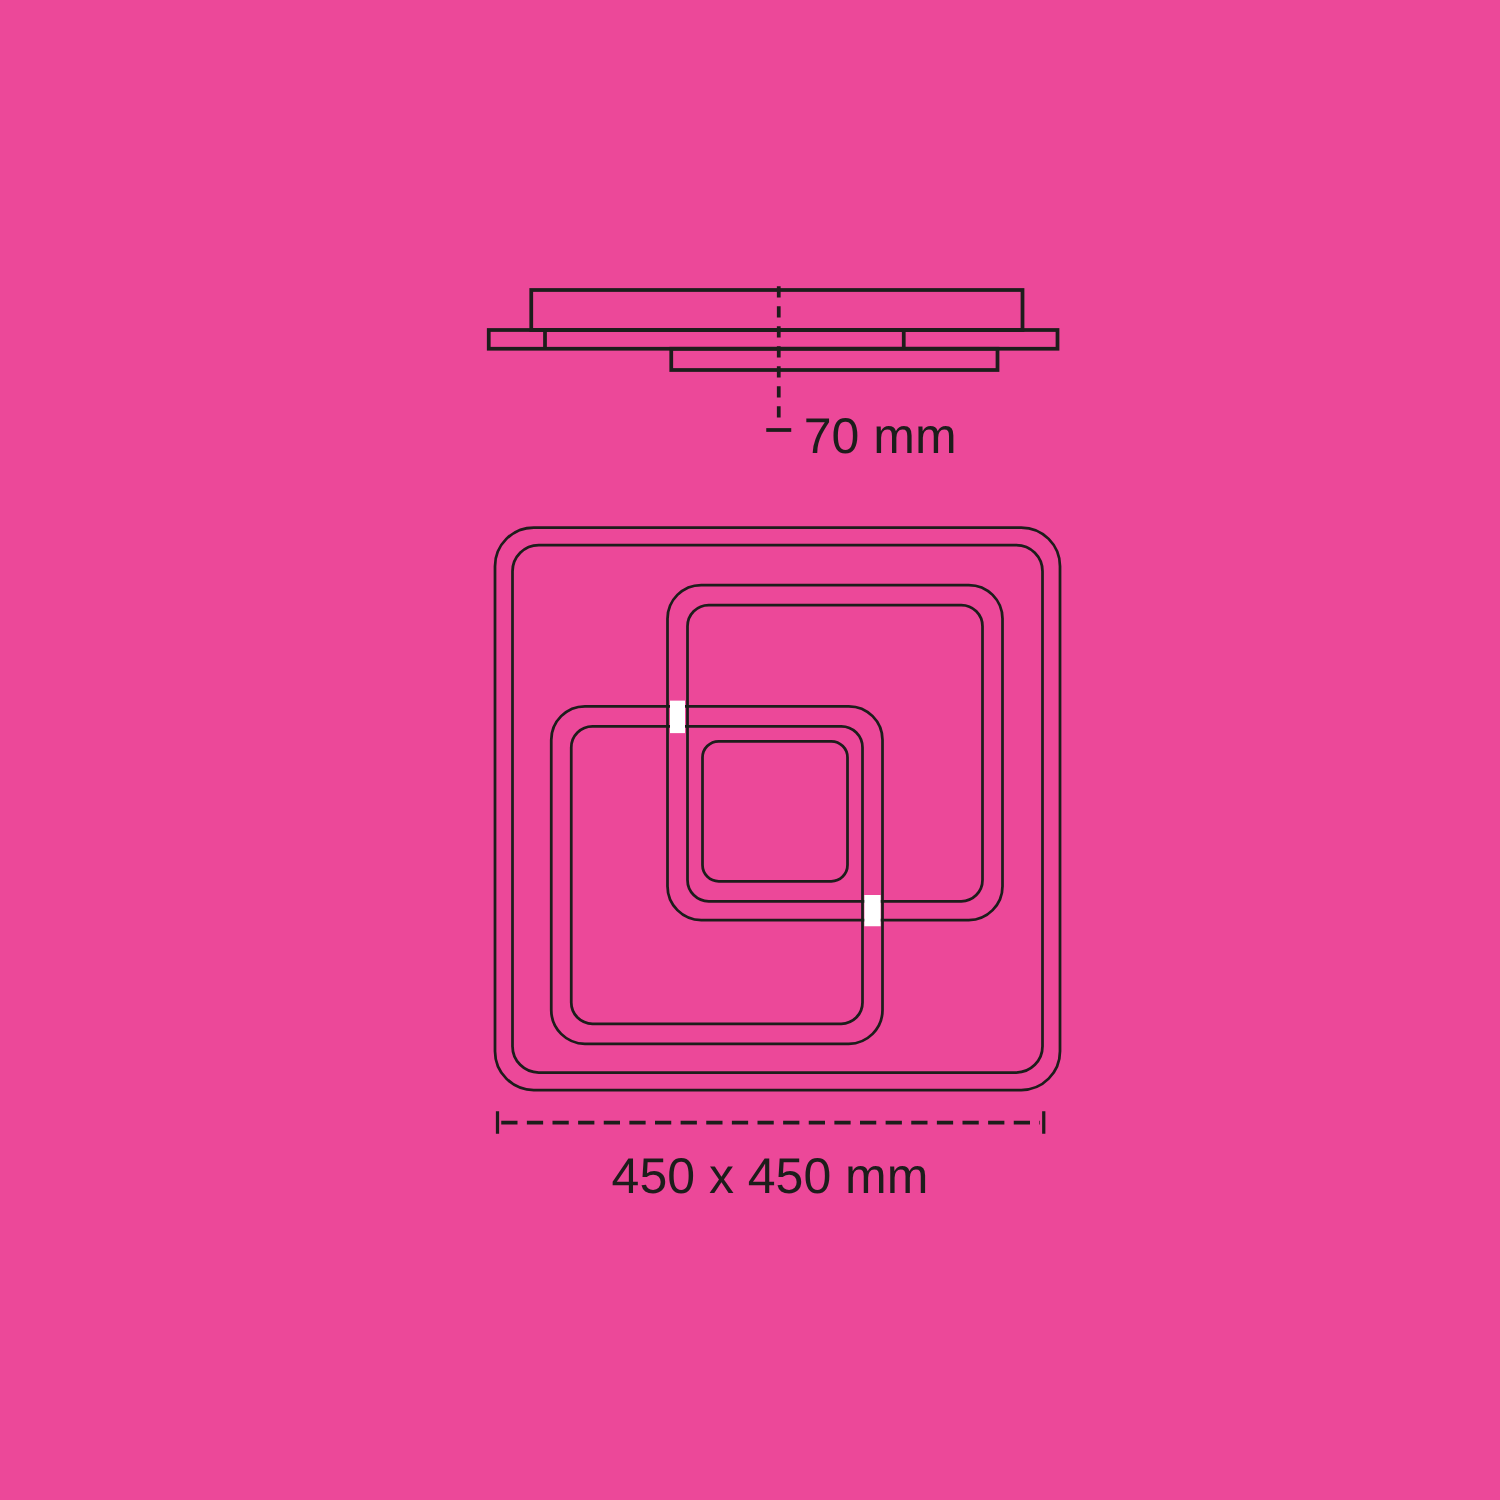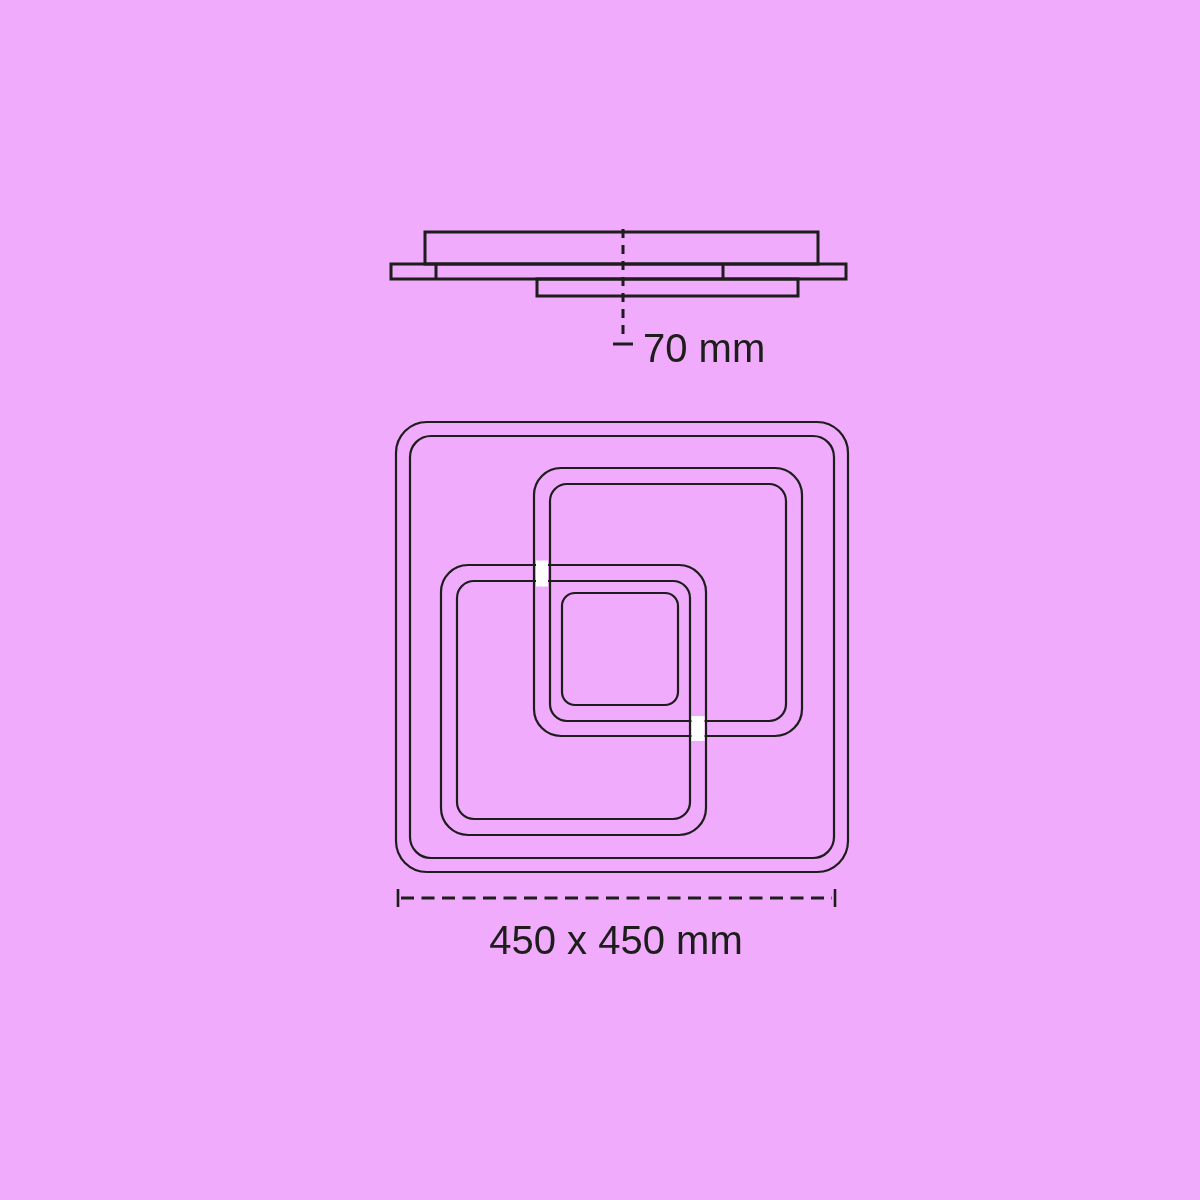--- a/index.html
+++ b/index.html
@@ -4,21 +4,21 @@
 <style>
   html, body {
     margin: 0;
     padding: 0;
     background: #ffffff;
   }
   .canvas {
     position: relative;
     width: 1200px;
     height: 1200px;
-    background: #f0abfc;
+    background: #ec4899;
     overflow: hidden;
   }
   svg {
     display: block;
     width: 1200px;
     height: 1200px;
   }
   .ln {
     stroke: #1d1d1b;
     fill: none;

